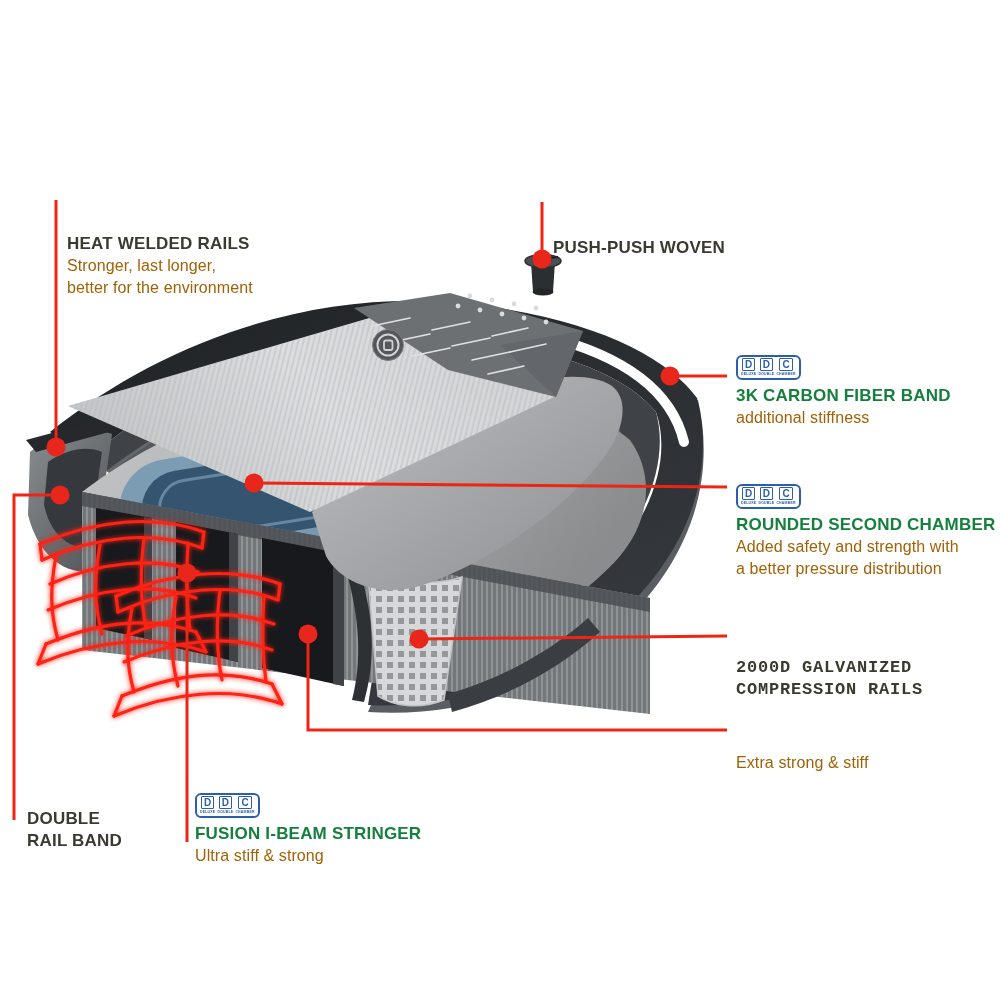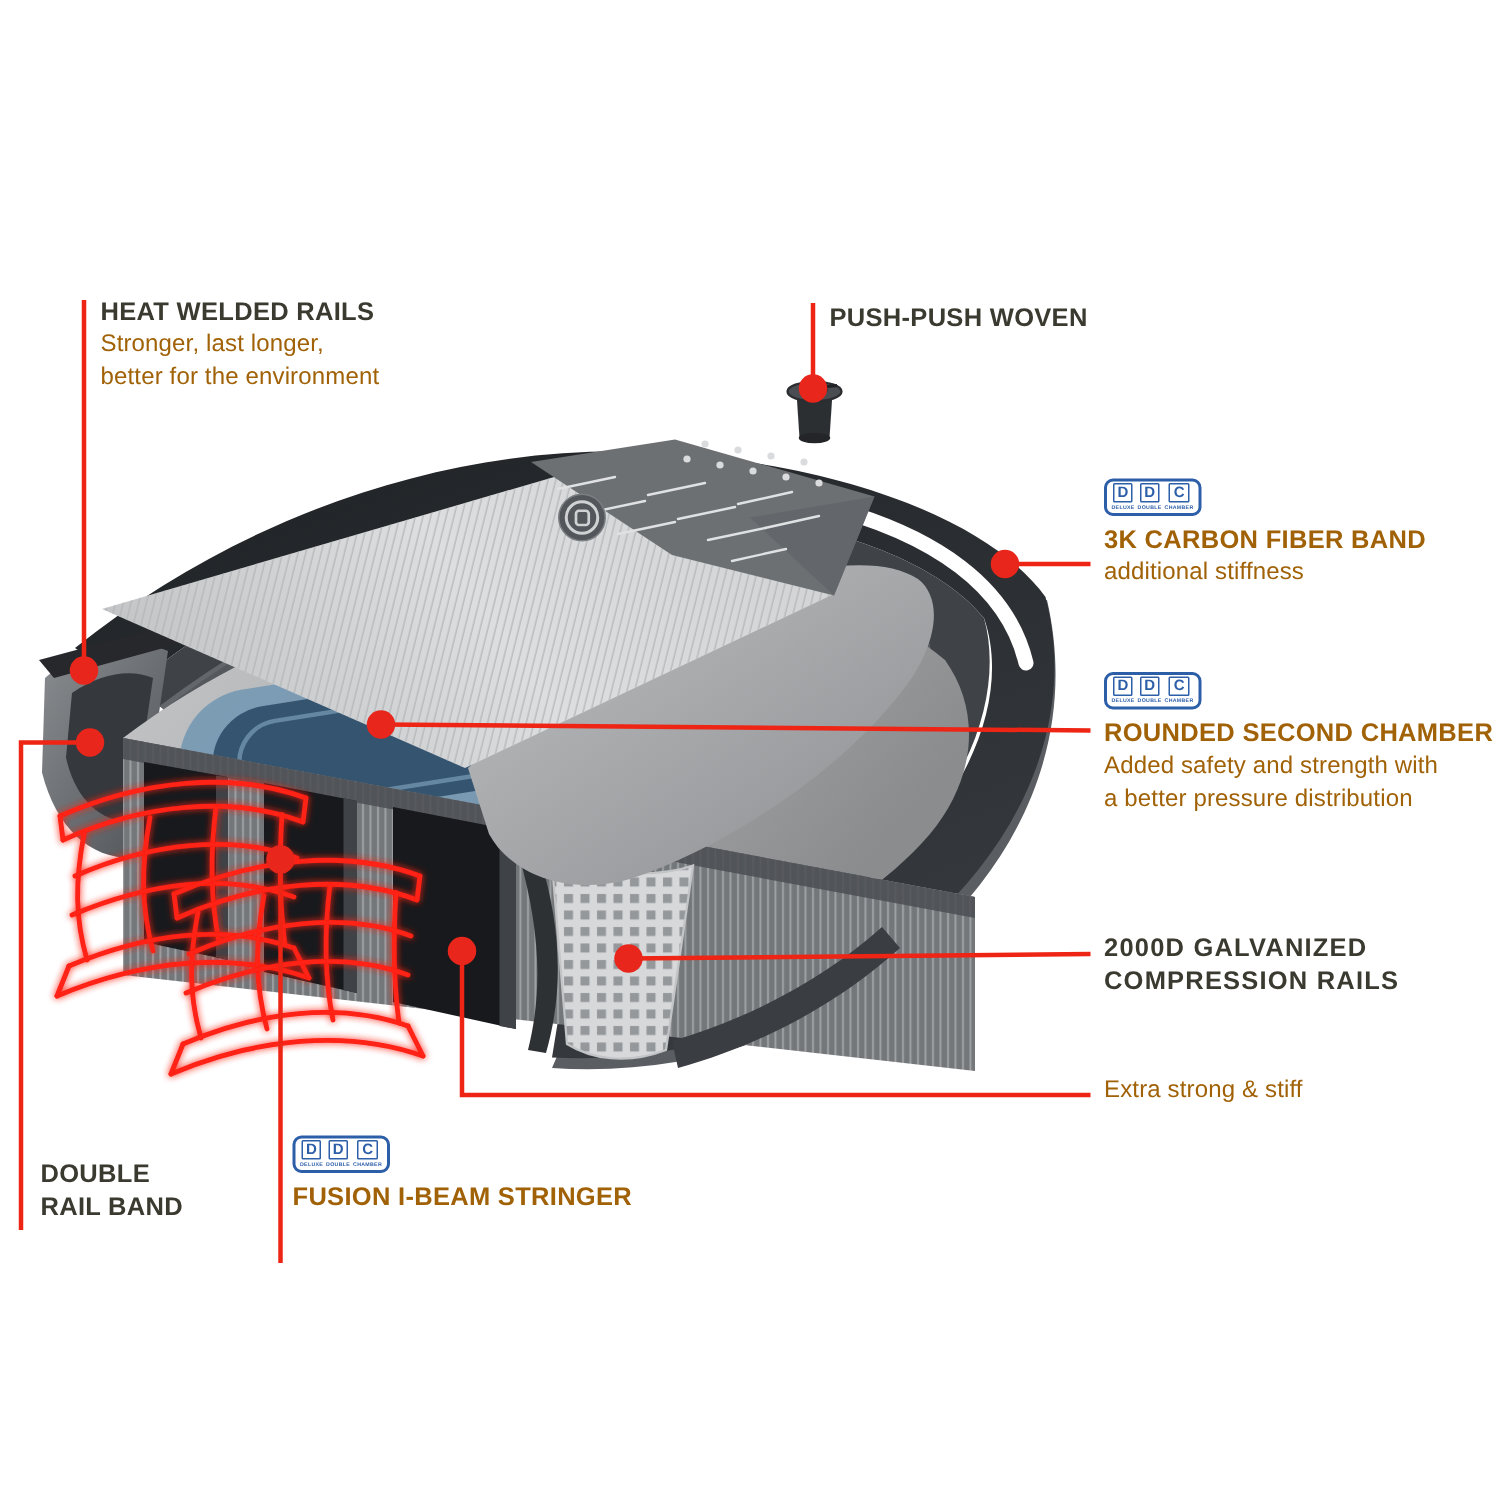--- a/index.html
+++ b/index.html
@@ -1,22 +1,22 @@
 <!DOCTYPE html>
 <html><head>
 <meta charset="utf-8">
 <style>
   html,body{margin:0;padding:0;background:#ffffff;}
   #stage{position:relative;width:1000px;height:1000px;background:#ffffff;overflow:hidden;
          font-family:"Liberation Sans",sans-serif;}
   #art{position:absolute;left:0;top:0;}
-  .label{position:absolute;white-space:nowrap;}
+  .label{position:absolute;white-space:nowrap;margin-top:36px;}
   .title{font-size:17px;font-weight:700;color:#3b3a30;letter-spacing:.2px;line-height:22px;}
-  .title.red{color:#a16207;}
-  .title.spread{letter-spacing:.8px;}
+  .title.red{color:#15803d;}
+  .title.spread{letter-spacing:.8px;font-family:Liberation Mono, monospace;}
   .desc{font-size:16px;color:#a16207;line-height:22px;letter-spacing:.1px;}
   
   .ddc{display:inline-flex;align-items:flex-start;gap:2px;border:2px solid #2d5fa9;border-radius:6px;
        padding:1px 3px 2px 3px;background:#fff;margin-bottom:5px;}
   .ddc-cell{display:flex;flex-direction:column;align-items:center;}
   .ddc-letter{font-size:10px;line-height:11px;font-weight:700;color:#2d5fa9;border:1.5px solid #2d5fa9;
               padding:0 2px;border-radius:1px;}
   .ddc-cap{font-size:3.5px;line-height:4px;color:#2d5fa9;font-weight:700;letter-spacing:.2px;margin-top:1px;}
 </style>
 </head>
@@ -301,15 +301,16 @@
       <span class="ddc-cell">
           <span class="ddc-letter">D</span>
           <span class="ddc-cap">DOUBLE</span>
         </span>
       <span class="ddc-cell">
           <span class="ddc-letter">C</span>
           <span class="ddc-cap">CHAMBER</span>
         </span>
     </div>
     <div class="title red">FUSION I-BEAM STRINGER</div>
+    <div class="desc">Ultra stiff &amp; strong</div>
   </div>
 
 </div>
 
 </body></html>

